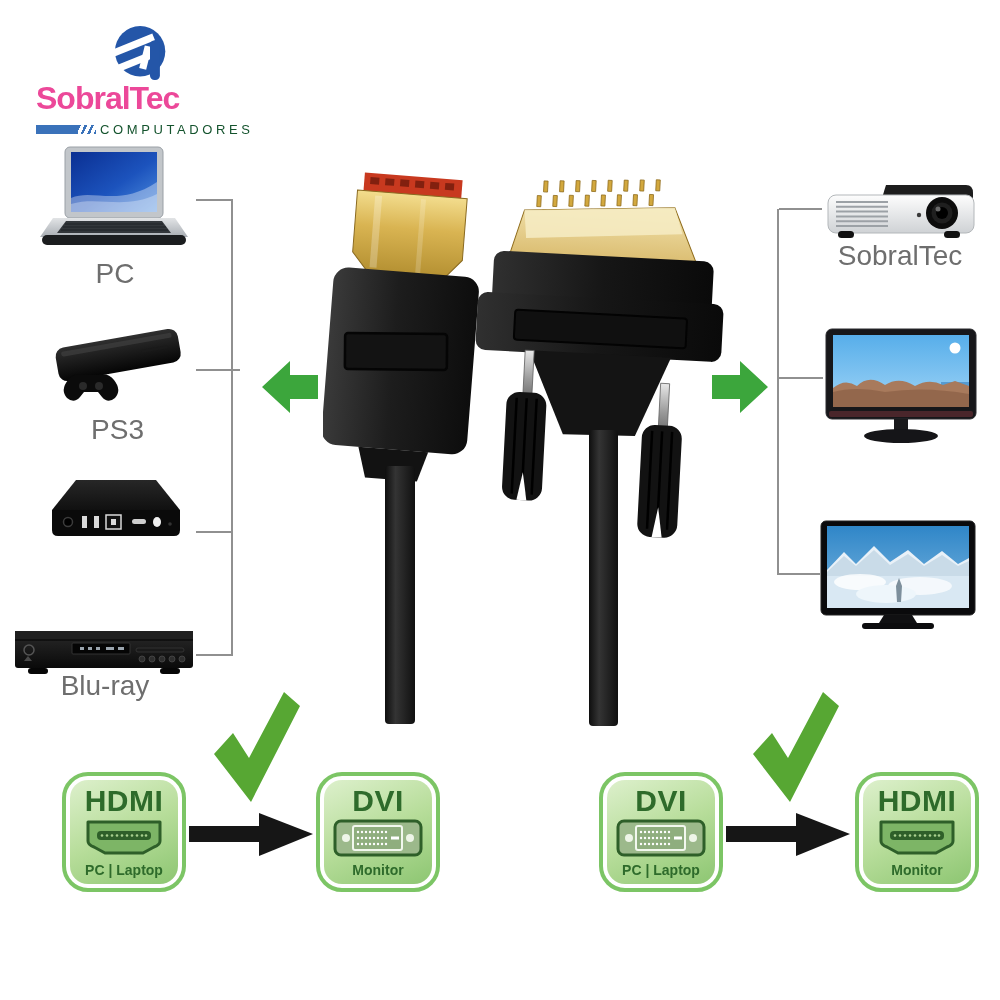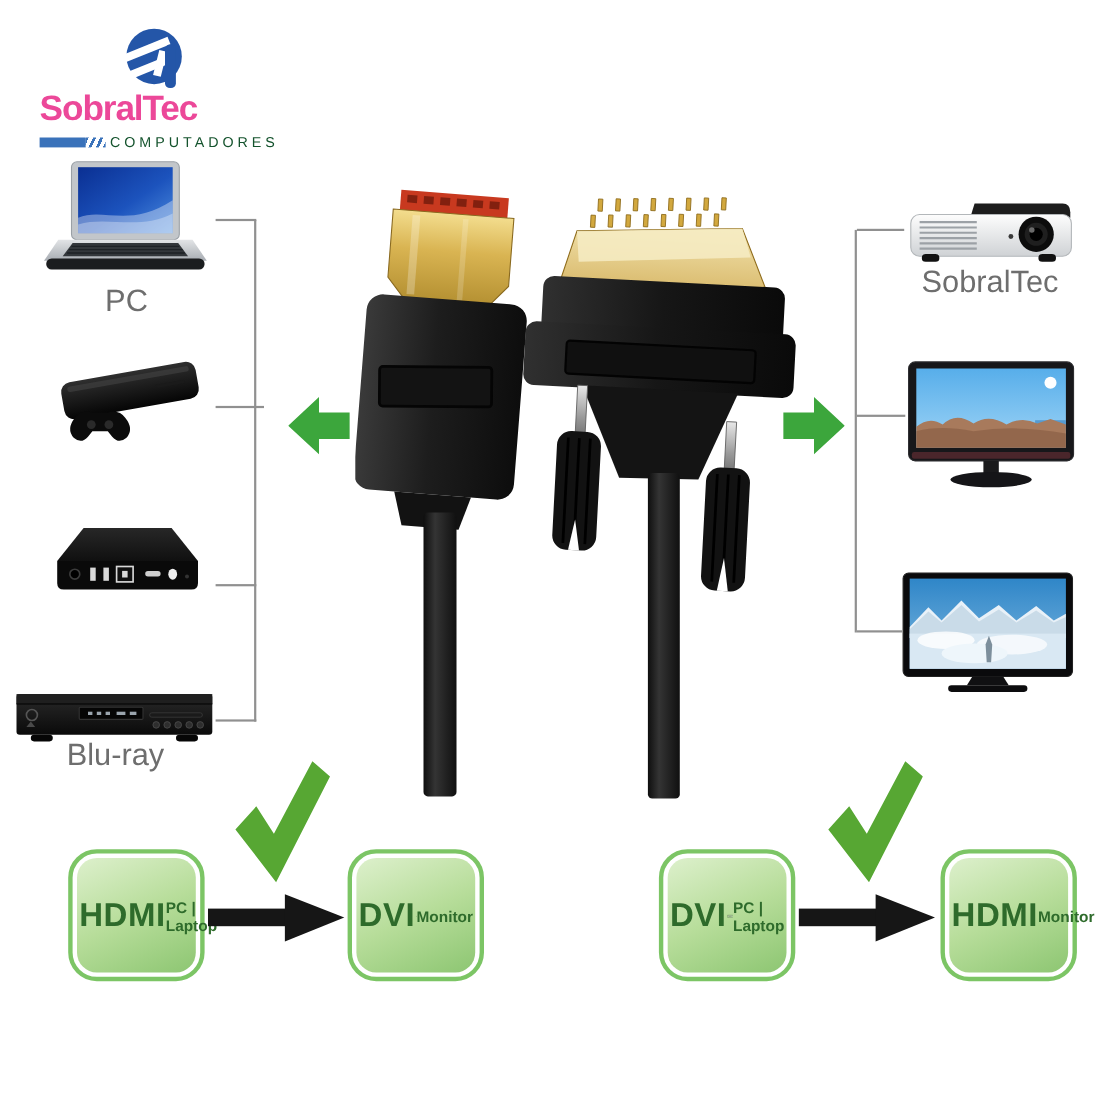--- a/index.html
+++ b/index.html
@@ -31,21 +31,21 @@
   .bracket { position:absolute; background:#909090; }
 
   
   .pbox {
     position:absolute; width:124px; height:120px; box-sizing:border-box;
     border:4px solid #7cc565; border-radius:26px; background:#ffffff; padding:4px;
   }
   .pbox-in {
     width:100%; height:100%; box-sizing:border-box; border-radius:18px;
     background:linear-gradient(155deg,#ddf0cc 0%,#b7dd9a 50%,#8dc672 100%);
-    display:flex; flex-direction:row; align-items:center; justify-content:space-between;
+    display:flex; flex-direction:column; align-items:center; justify-content:space-between;
     padding:7px 2px 6px;
   }
   .pbox-title { font-weight:800; font-size:30px; line-height:0.9; color:#2e6b2b; letter-spacing:0.5px; }
   .pbox-sub { font-weight:700; font-size:14px; color:#2e6b2b; }
 </style>
 </head>
 <body>
 
 <div id="canvas">
 
@@ -103,20 +103,21 @@
       <rect x="8" y="26" width="124" height="34" rx="9" fill="url(#ps3g)"></rect>
       <rect x="14" y="30" width="112" height="5" rx="2.5" fill="#3c3c3c" opacity="0.8"></rect>
       <rect x="94" y="42" width="26" height="3" fill="#1a1a1a"></rect>
     </g>
     <g transform="translate(10,58)">
       <path d="M10,10 Q16,2 26,5 H40 Q50,2 56,10 Q64,20 57,28 Q50,34 44,27 L40,22 H26 L22,27 Q16,34 9,28 Q2,20 10,10 Z" fill="#0b0b0b"></path>
       <circle cx="25" cy="16" r="4" fill="#2a2a2a"></circle>
       <circle cx="41" cy="16" r="4" fill="#2a2a2a"></circle>
     </g>
   </svg>
+  <div class="device-label" style="left:45px;top:414px;width:145px">PS3</div>
 
   <svg class="abs" style="left:42px;top:474px" width="148" height="78" viewBox="0 0 148 78">
     <defs>
       <linearGradient id="tvbTop" x1="0" y1="0" x2="0" y2="1">
         <stop offset="0" stop-color="#272727"></stop>
           <stop offset="1" stop-color="#101010"></stop>
       </linearGradient>
     </defs>
     <path d="M34,6 L114,6 L138,36 L10,36 Z" fill="url(#tvbTop)"></path>
     <path d="M10,36 H138 V56 Q138,62 132,62 H16 Q10,62 10,56 Z" fill="#0a0a0a"></path>

